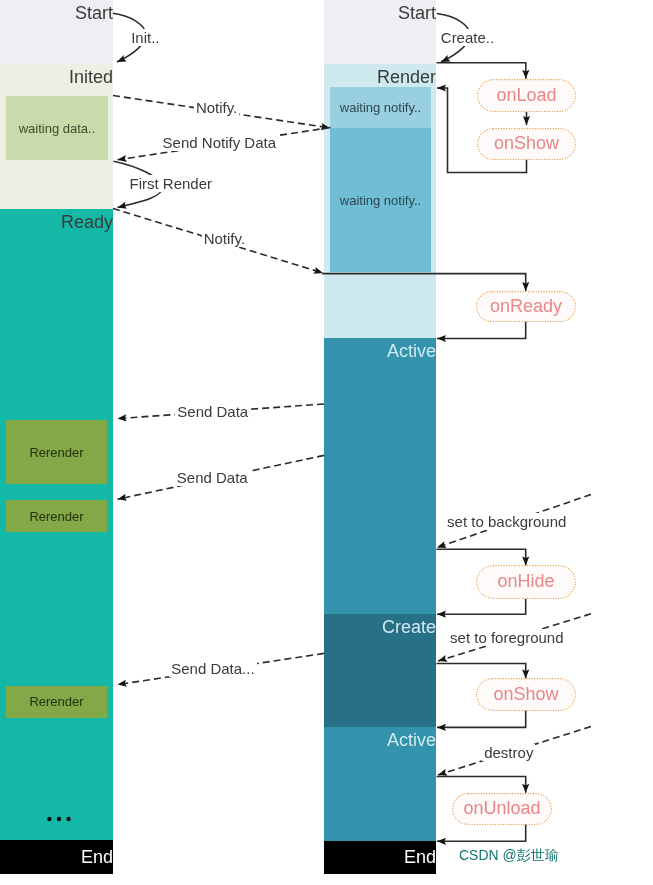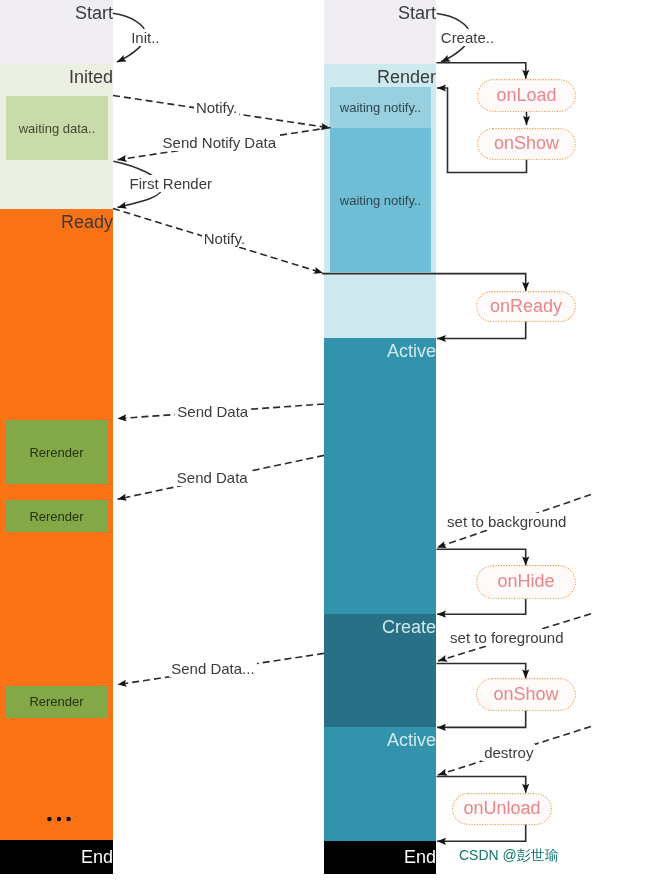--- a/index.html
+++ b/index.html
@@ -78,21 +78,21 @@
 
 <div id="stage">
 
   <div class="lane" id="lane-left">
     <div class="seg" id="l-start" style="background: rgb(240, 238, 243);">
       <span class="seg-label" style="color: rgb(58, 58, 58);">Start</span>
     </div>
     <div class="seg" id="l-inited" style="background: rgb(236, 240, 226);">
       <span class="seg-label" style="color: rgb(58, 58, 58);">Inited</span>
     </div>
-    <div class="seg" id="l-ready" style="background: #f97316;">
+    <div class="seg" id="l-ready" style="background: #14b8a6;">
       <span class="seg-label" style="color: rgb(58, 58, 58);">Ready</span>
     </div>
     <div class="seg" id="l-end" style="background: rgb(0, 0, 0);">
       <span class="seg-label" style="color: rgb(255, 255, 255);">End</span>
     </div>
     <div class="innerbox" id="l-wait" style="background: rgb(201, 219, 171);">
       <span style="color: rgb(63, 74, 43);">waiting data..</span>
     </div>
     <div class="innerbox" id="l-rr1" style="background: rgb(131, 168, 72);">
       <span style="color: rgb(38, 50, 15);">Rerender</span>

